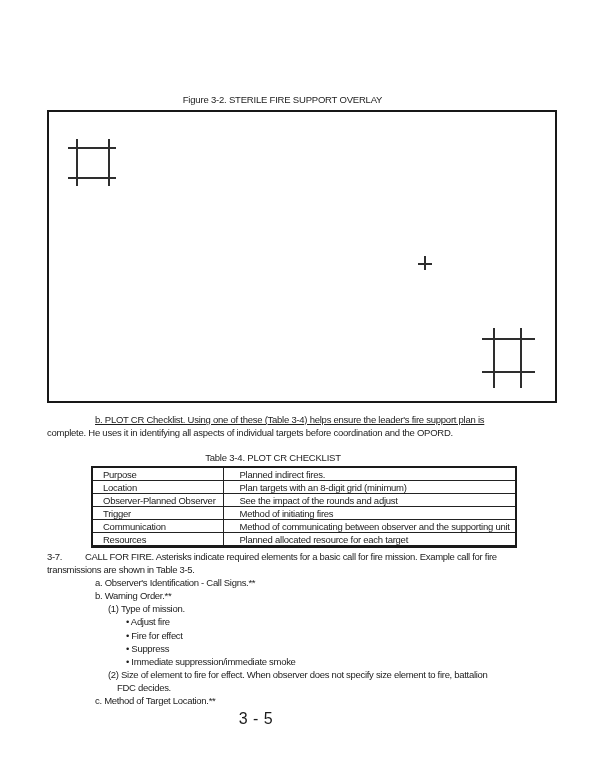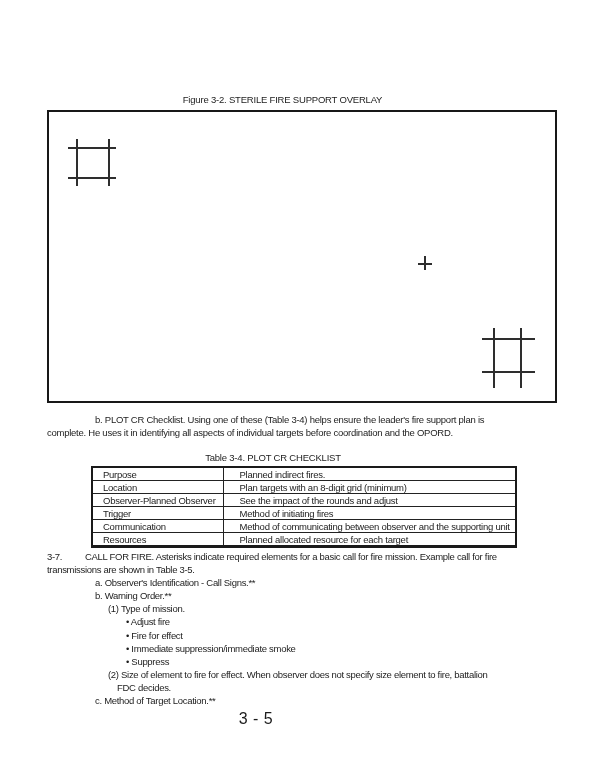--- a/index.html
+++ b/index.html
@@ -27,21 +27,21 @@
   }
   .mk{position:absolute;background:#2e2e2e;}
   .mk.h{height:1.5px;}
   .mk.v{width:1.5px;}
 
   
   .para-b{
     position:absolute;left:47px;top:413px;width:530px;
     font-size:9.5px;line-height:13px;letter-spacing:-0.25px;white-space:nowrap;
   }
-  .para-b .l1{padding-left:48px;}
+  .para-b .l1{padding-left:48px;text-decoration:underline;}
 
   
   .tbl-caption{
     position:absolute;top:452px;left:48px;width:450px;
     text-align:center;font-size:9.5px;letter-spacing:-0.2px;
   }
   table.checklist{
     position:absolute;left:91px;top:466px;width:426px;
     border-collapse:collapse;
     border:2px solid #1a1a1a;border-bottom-width:3px;
@@ -144,22 +144,22 @@
   <div class="cff">
     <div>
       <span class="num">3-7.</span><span>CALL FOR FIRE. Asterisks indicate required elements for a basic call for fire mission. Example call for fire</span>
     </div>
     <div>transmissions are shown in Table 3-5.</div>
     <div class="ind-a">a. Observer's Identification - Call Signs.**</div>
     <div class="ind-a">b. Warning Order.**</div>
     <div class="ind-n">(1) Type of mission.</div>
     <div class="ind-b">• Adjust fire</div>
     <div class="ind-b">• Fire for effect</div>
+    <div class="ind-b">• Suppress</div>
     <div class="ind-b">• Immediate suppression/immediate smoke</div>
-    <div class="ind-b">• Suppress</div>
     <div class="ind-n">(2) Size of element to fire for effect. When observer does not specify size element to fire, battalion</div>
     <div class="ind-f">FDC decides.</div>
     <div class="ind-a">c. Method of Target Location.**</div>
   </div>
 
   <div class="page-num">3 - 5</div>
 
 </div>
 
 </body></html>

